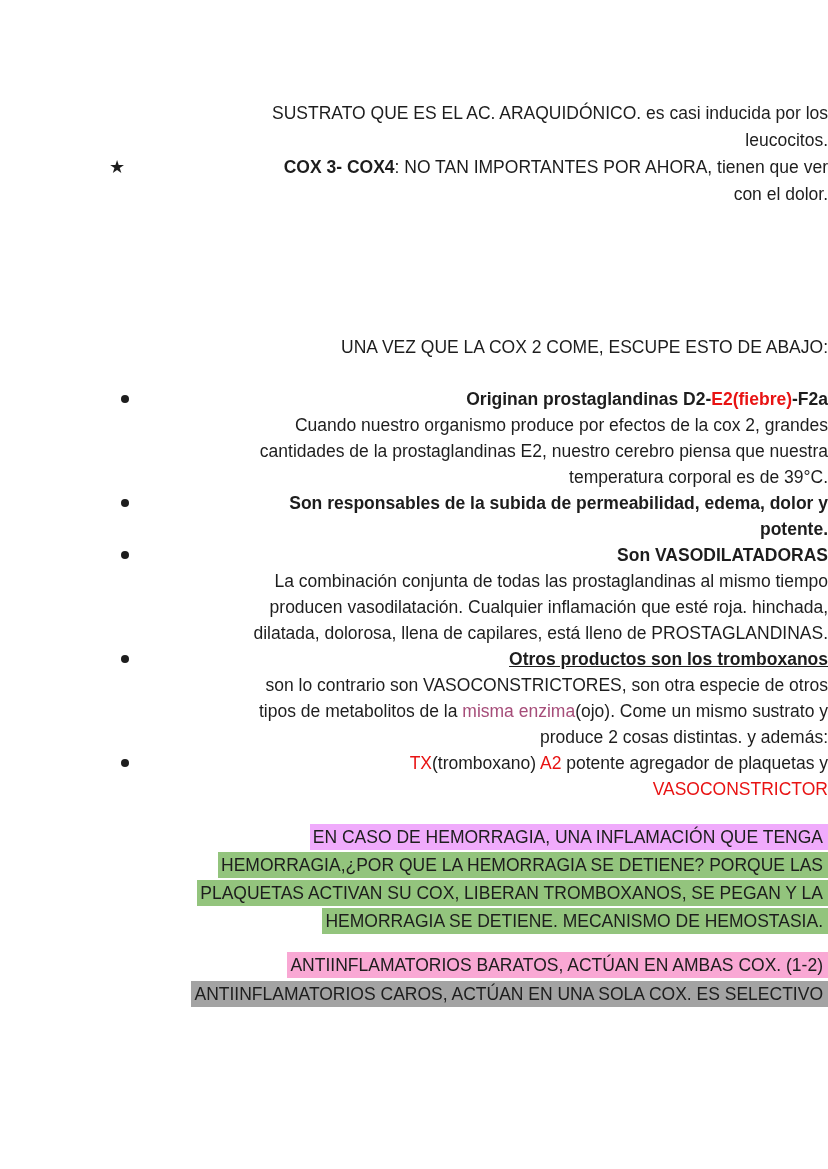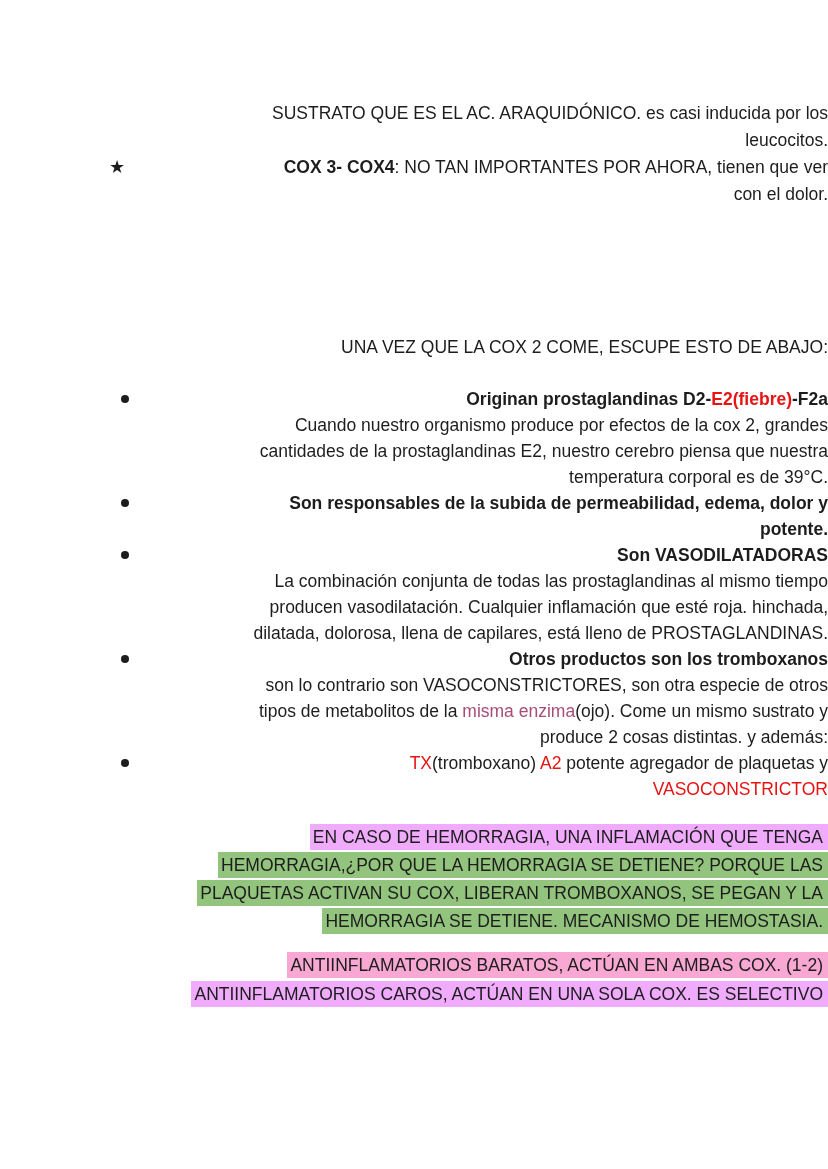--- a/index.html
+++ b/index.html
@@ -67,25 +67,25 @@
     <div class="line indent1" style="height: 26px; line-height: 26px; margin-top: 25px;"><span class="marker-bullet"></span><span class="seg-b">Originan prostaglandinas D2-</span><span class="seg-rb" style="color: rgb(232, 19, 19);">E2(fiebre)</span><span class="seg-b">-F2a</span></div>
     <div class="line indent0" style="height: 26px; line-height: 26px;"><span class="seg-p">Cuando nuestro organismo produce por efectos de la cox 2, grandes</span></div>
     <div class="line indent0" style="height: 26px; line-height: 26px;"><span class="seg-p">cantidades de la prostaglandinas E2, nuestro cerebro piensa que nuestra</span></div>
     <div class="line indent0" style="height: 26px; line-height: 26px;"><span class="seg-p">temperatura corporal es de 39°C.</span></div>
     <div class="line indent1" style="height: 26px; line-height: 26px;"><span class="marker-bullet"></span><span class="seg-b">Son responsables de la subida de permeabilidad, edema, dolor y</span></div>
     <div class="line indent1" style="height: 26px; line-height: 26px;"><span class="seg-b">potente.</span></div>
     <div class="line indent1" style="height: 26px; line-height: 26px;"><span class="marker-bullet"></span><span class="seg-b">Son VASODILATADORAS</span></div>
     <div class="line indent0" style="height: 26px; line-height: 26px;"><span class="seg-p">La combinación conjunta de todas las prostaglandinas al mismo tiempo</span></div>
     <div class="line indent0" style="height: 26px; line-height: 26px;"><span class="seg-p">producen vasodilatación. Cualquier inflamación que esté roja. hinchada,</span></div>
     <div class="line indent0" style="height: 26px; line-height: 26px;"><span class="seg-p">dilatada, dolorosa, llena de capilares, está lleno de PROSTAGLANDINAS.</span></div>
-    <div class="line indent1" style="height: 26px; line-height: 26px;"><span class="marker-bullet"></span><span class="seg-b">Otros productos son los tromboxanos</span></div>
+    <div class="line indent1" style="height: 26px; line-height: 26px; text-decoration: underline;"><span class="marker-bullet"></span><span class="seg-b">Otros productos son los tromboxanos</span></div>
     <div class="line indent0" style="height: 26px; line-height: 26px;"><span class="seg-p">son lo contrario son VASOCONSTRICTORES, son otra especie de otros</span></div>
     <div class="line indent0" style="height: 26px; line-height: 26px;"><span class="seg-p">tipos de metabolitos de la </span><span class="seg-m" style="color: rgb(166, 77, 121);">misma enzima</span><span class="seg-p">(ojo). Come un mismo sustrato y</span></div>
     <div class="line indent0" style="height: 26px; line-height: 26px;"><span class="seg-p">produce 2 cosas distintas. y además:</span></div>
     <div class="line indent1" style="height: 26px; line-height: 26px;"><span class="marker-bullet"></span><span class="seg-r" style="color: rgb(232, 19, 19);">TX</span><span class="seg-p">(tromboxano) </span><span class="seg-r" style="color: rgb(232, 19, 19);">A2</span><span class="seg-p"> potente agregador de plaquetas y</span></div>
     <div class="line indent1" style="height: 26px; line-height: 26px;"><span class="seg-r" style="color: rgb(232, 19, 19);">VASOCONSTRICTOR</span></div>
     <div class="line indent0" style="height: 28px; line-height: 28px; margin-top: 20px;"><span class="hl" style="background: #f0abfc;"><span class="seg-p">EN CASO DE HEMORRAGIA, UNA INFLAMACIÓN QUE TENGA</span></span></div>
     <div class="line indent0" style="height: 28px; line-height: 28px;"><span class="hl" style="background: rgb(147, 196, 125);"><span class="seg-p">HEMORRAGIA,¿POR QUE LA HEMORRAGIA SE DETIENE? PORQUE LAS</span></span></div>
     <div class="line indent0" style="height: 28px; line-height: 28px;"><span class="hl" style="background: rgb(147, 196, 125);"><span class="seg-p">PLAQUETAS ACTIVAN SU COX, LIBERAN TROMBOXANOS, SE PEGAN Y LA</span></span></div>
     <div class="line indent0" style="height: 28px; line-height: 28px;"><span class="hl" style="background: rgb(147, 196, 125);"><span class="seg-p">HEMORRAGIA SE DETIENE. MECANISMO DE HEMOSTASIA.</span></span></div>
     <div class="line indent0" style="height: 28px; line-height: 28px; margin-top: 16px;"><span class="hl" style="background: #f9a8d4;"><span class="seg-p">ANTIINFLAMATORIOS BARATOS, ACTÚAN EN AMBAS COX. (1-2)</span></span></div>
-    <div class="line indent0" style="height: 28px; line-height: 28px; margin-top: 1px;"><span class="hl" style="background: #f0abfc;"><span class="seg-p">ANTIINFLAMATORIOS CAROS, ACTÚAN EN UNA SOLA COX. ES SELECTIVO</span></span></div>
+    <div class="line indent0" style="height: 28px; line-height: 28px; margin-top: 1px;"><span class="hl" style="background: #a3a3a3;"><span class="seg-p">ANTIINFLAMATORIOS CAROS, ACTÚAN EN UNA SOLA COX. ES SELECTIVO</span></span></div>
   </div>
 
 </body></html>

